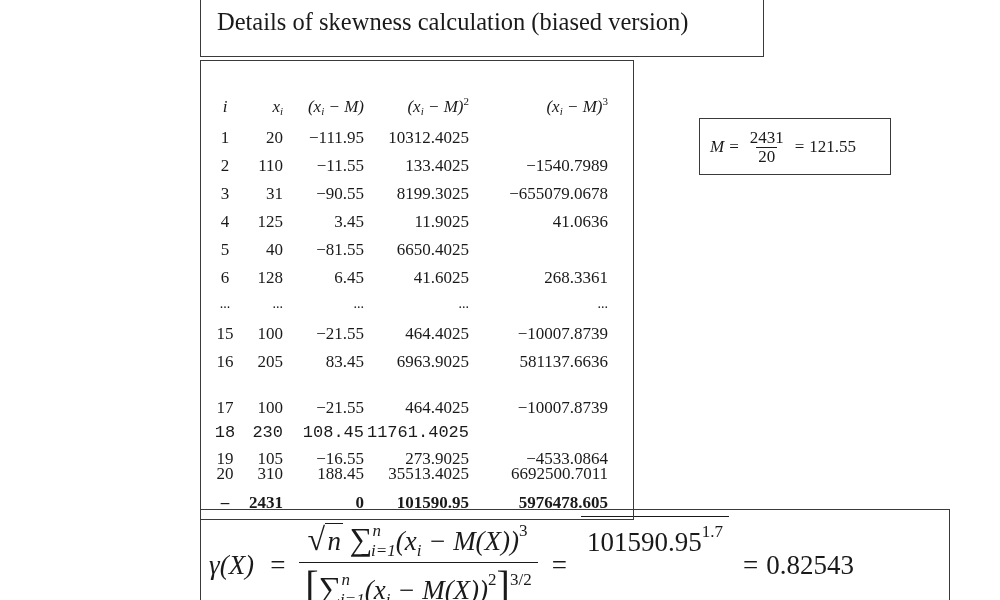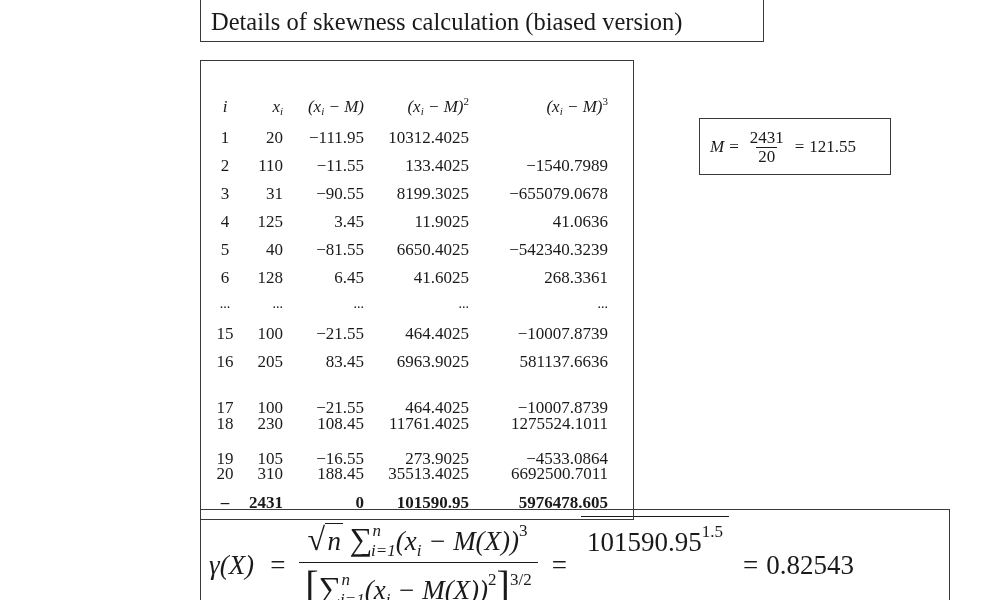--- a/index.html
+++ b/index.html
@@ -15,24 +15,24 @@
       font-family: "Liberation Serif", "DejaVu Serif", serif;
       color: #1a1a1a;
     }
     .box {
       position: absolute;
       border: 1.3px solid #3a3a3a;
       background: #ffffff;
       box-sizing: border-box;
     }
     #title-box {
-      left: 200px; top: -1px; width: 564px; height: 43px;
+      left: 200px; top: -1px; width: 564px; height: 58px;
       font-size: 24.5px;
       line-height: 43px;
-      padding-left: 10px;
+      padding-left: 16px;
       white-space: nowrap;
     }
     #table-box {
       left: 200px; top: 60px; width: 434px; height: 460px;
       z-index: 1;
       background: transparent;
     }
     #mean-box {
       left: 699px; top: 118px; width: 192px; height: 57px;
       font-size: 17px;
@@ -145,21 +145,20 @@
     <span class="cell c1">125</span>
     <span class="cell c2">3.45</span>
     <span class="cell c3">11.9025</span>
     <span class="cell c4">41.0636</span>
   </div>
   <div class="row" style="top:175px;">
     <span class="cell c0">5</span>
     <span class="cell c1">40</span>
     <span class="cell c2">−81.55</span>
     <span class="cell c3">6650.4025</span>
-    <span class="cell c4">−542340.3239</span>
   </div>
   <div class="row" style="top:203px;">
     <span class="cell c0">6</span>
     <span class="cell c1">128</span>
     <span class="cell c2">6.45</span>
     <span class="cell c3">41.6025</span>
     <span class="cell c4">268.3361</span>
   </div>
   <div class="row dots" style="top:229px;">
     <span class="cell c0">...</span>
@@ -182,26 +181,25 @@
     <span class="cell c3">6963.9025</span>
     <span class="cell c4">581137.6636</span>
   </div>
   <div class="row" style="top:333px;">
     <span class="cell c0">17</span>
     <span class="cell c1">100</span>
     <span class="cell c2">−21.55</span>
     <span class="cell c3">464.4025</span>
     <span class="cell c4">−10007.8739</span>
   </div>
-  <div class="row" style="top:349px;">
+  <div class="row" style="top:358px;font-family:Liberation Mono, monospace;">
     <span class="cell c0">18</span>
     <span class="cell c1">230</span>
     <span class="cell c2">108.45</span>
     <span class="cell c3">11761.4025</span>
-    <span class="cell c4">1275524.1011</span>
   </div>
   <div class="row" style="top:373px;margin-top:11px;">
     <span class="cell c0">19</span>
     <span class="cell c1">105</span>
     <span class="cell c2">−16.55</span>
     <span class="cell c3">273.9025</span>
     <span class="cell c4">−4533.0864</span>
   </div>
   <div class="row" style="top:399px;">
     <span class="cell c0">20</span>
@@ -241,19 +239,19 @@
         <span class="sqrt"><span class="rad it">n</span></span>
         <span class="sumsym">∑</span><sup class="it">n</sup><sub class="it" style="margin-left:-10px;">i=1</sub><span class="it">(x</span><sub class="it">i</sub><span class="it"> − M(X))</span><sup>3</sup>
       </span>
       <span class="den">
         <span class="bracket">[</span><span class="sumsym">∑</span><sup class="it">n</sup><sub class="it" style="margin-left:-10px;">i=1</sub><span class="it">(x</span><sub class="it">i</sub><span class="it"> − M(X))</span><sup>2</sup><span class="bracket">]</span><sup>3/2</sup>
       </span>
     </span>
     <span class="eq">=</span>
     <span class="gfrac">
       <span class="den">
-        <span>101590.95</span><sup>1.5</sup>
+        <span>101590.95</span><sup>1.7</sup>
       </span>
     </span>
     <span class="eq">=</span>
     <span class="eq" style="margin-left:0;">0.82543</span>
   </div>
 </div>
 
 </body></html>

